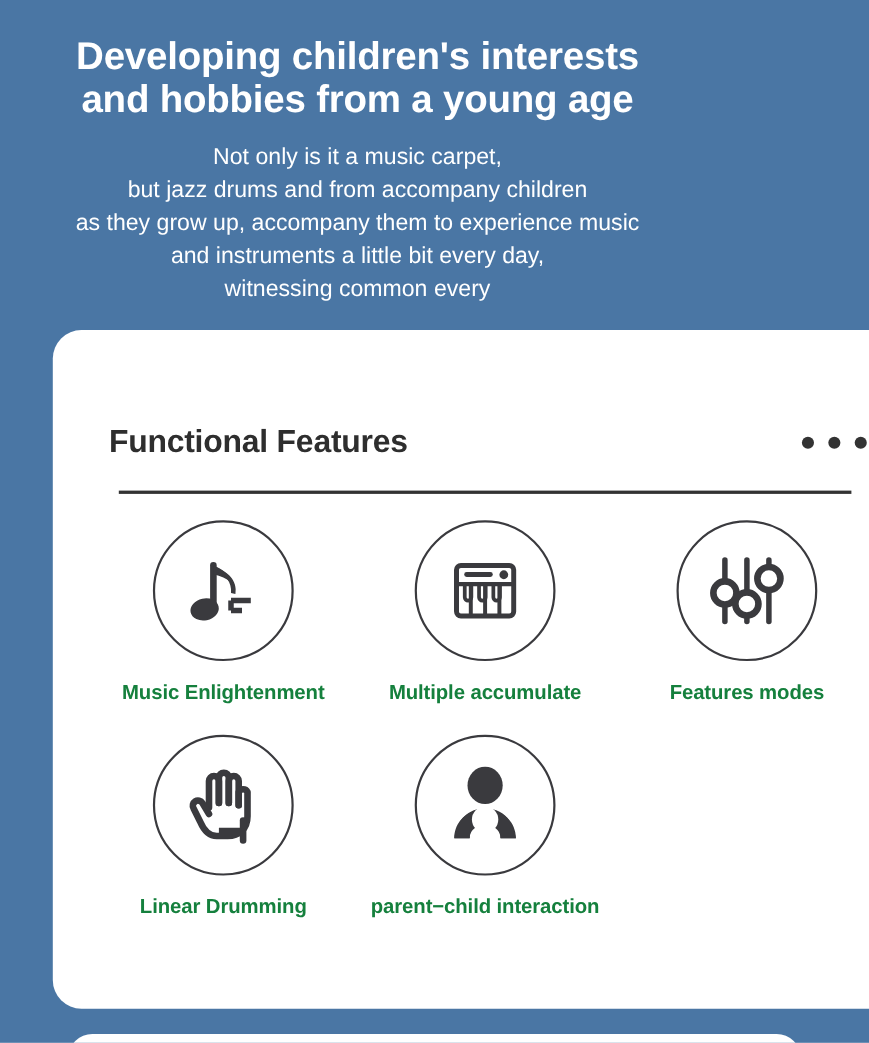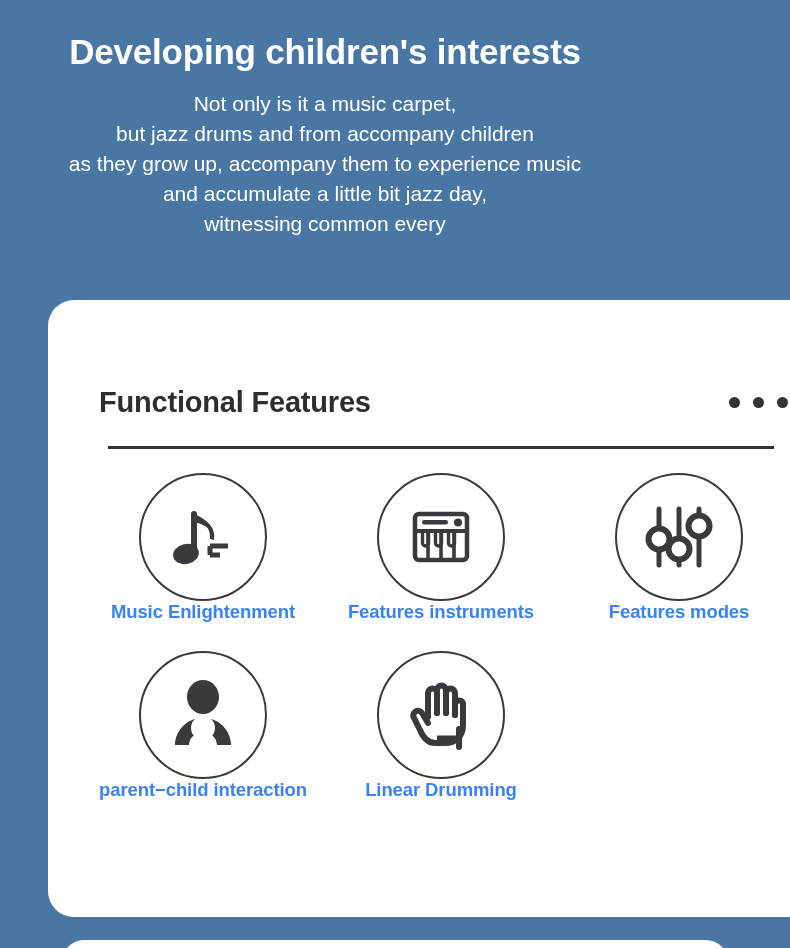--- a/index.html
+++ b/index.html
@@ -115,23 +115,24 @@
     border-radius: 50%;
     display: flex;
     align-items: center;
     justify-content: center;
     background: #ffffff;
   }
 
   .feature-circle svg { display: block; }
 
   .feature-label {
+    margin-top: 17px;
     font-size: 18.5px;
     font-weight: bold;
-    color: #3b82f6;
+    color: #15803d;
     text-align: center;
     white-space: nowrap;
     letter-spacing: -0.1px;
   }
 
   .grid-row-2 { padding-top: 28px; }
 
   
   .card-next {
     position: absolute;
@@ -142,26 +143,27 @@
     background: #ffffff;
     border-radius: 22px 22px 0 0;
   }
 </style>
 </head>
 <body>
 
 <div class="hero">
   <div class="hero-title">
     <span class="hero-title-line">Developing children's interests</span>
+    <span class="hero-title-line">and hobbies from a young age</span>
   </div>
   <div class="hero-sub">
     <span class="hero-sub-line">Not only is it a music carpet,</span>
     <span class="hero-sub-line">but jazz drums and from accompany children</span>
     <span class="hero-sub-line">as they grow up, accompany them to experience music</span>
-    <span class="hero-sub-line">and accumulate a little bit jazz day,</span>
+    <span class="hero-sub-line">and instruments a little bit every day,</span>
     <span class="hero-sub-line">witnessing common every</span>
   </div>
 </div>
 
 <div class="card">
 
   <div class="card-header">
     <div class="card-title">Functional Features</div>
     <div class="kebab">
       <span></span>
@@ -211,21 +213,21 @@
             <path d="M24 31 L24 60" stroke="#3a3a3e" stroke-width="3.6"></path>
             <path d="M37 31 L37 60" stroke="#3a3a3e" stroke-width="3.6"></path>
             <path d="M50 31 L50 60" stroke="#3a3a3e" stroke-width="3.6"></path>
 
             <path d="M18.5 31 L18.5 43 A2.6 2.6 0 0 0 24.5 43 L24.5 31" fill="none" stroke="#3a3a3e" stroke-width="3.4"></path>
             <path d="M31.5 31 L31.5 43 A2.6 2.6 0 0 0 37.5 43 L37.5 31" fill="none" stroke="#3a3a3e" stroke-width="3.4"></path>
             <path d="M44.5 31 L44.5 43 A2.6 2.6 0 0 0 50.5 43 L50.5 31" fill="none" stroke="#3a3a3e" stroke-width="3.4"></path>
           </svg>
         </span>
       </div>
-      <div class="feature-label">Features instruments</div>
+      <div class="feature-label">Multiple accumulate</div>
     </div>
 
     <div class="feature">
       <div class="feature-circle">
         <span>
           <svg width="76" height="76" viewBox="0 0 76 76">
 
             <path d="M18 10 L18 66" stroke="#3a3a3e" stroke-width="5" stroke-linecap="round"></path>
             <circle cx="18" cy="40" r="10.5" fill="#ffffff" stroke="#3a3a3e" stroke-width="6"></circle>
 
@@ -236,61 +238,61 @@
             <circle cx="58" cy="27" r="10.5" fill="#ffffff" stroke="#3a3a3e" stroke-width="6"></circle>
           </svg>
         </span>
       </div>
       <div class="feature-label">Features modes</div>
     </div>
 
   </div>
 
   <div class="grid grid-row-2">
+
+    <div class="feature">
+      <div class="feature-circle">
+        <span>
+          <svg width="72" height="76" viewBox="0 0 72 76">
+            <g fill="none" stroke="#3a3a3e" stroke-width="6" stroke-linecap="round" stroke-linejoin="round">
+
+              <path d="M23 40 L23 16 A4.5 4.5 0 0 1 32 16 L32 36"></path>
+
+              <path d="M32 36 L32 13 A4.5 4.5 0 0 1 41 13 L41 36"></path>
+
+              <path d="M41 36 L41 16 A4.5 4.5 0 0 1 50 16 L50 38"></path>
+
+              <path d="M50 38 L50 26 A4.5 4.5 0 0 1 58 26 L58 48 C58 60, 50 66, 40 66 L30 66 C22 66, 18 60, 15 53 L9 41 A4.6 4.6 0 0 1 17 36 L23 46"></path>
+            </g>
+
+            <path d="M32 62 L56 62" stroke="#3a3a3e" stroke-width="7" stroke-linecap="butt"></path>
+            <path d="M54 52 L54 70" stroke="#3a3a3e" stroke-width="6" stroke-linecap="round"></path>
+          </svg>
+        </span>
+      </div>
+      <div class="feature-label">Linear Drumming</div>
+    </div>
 
     <div class="feature">
       <div class="feature-circle">
         <span>
           <svg width="80" height="80" viewBox="0 0 80 80">
 
             <ellipse cx="40" cy="22" rx="16" ry="17" fill="#3a3a3e"></ellipse>
 
             <path d="M40 43 C55 43, 65 52, 68 70 L54 70 C54 62, 50 56, 40 56 C30 56, 26 62, 26 70 L12 70 C15 52, 25 43, 40 43 Z" fill="#3a3a3e"></path>
             <path d="M12 70 C12 58, 20 48, 30 46 L36 58 C30 60, 26 64, 26 70 Z" fill="#3a3a3e"></path>
             <path d="M68 70 C68 58, 60 48, 50 46 L44 58 C50 60, 54 64, 54 70 Z" fill="#3a3a3e"></path>
 
             <circle cx="40" cy="53" r="12" fill="#ffffff"></circle>
             <circle cx="40" cy="53" r="10.5" fill="#ffffff" stroke="#3a3a3e" stroke-width="0"></circle>
           </svg>
         </span>
       </div>
       <div class="feature-label">parent−child interaction</div>
     </div>
 
-    <div class="feature">
-      <div class="feature-circle">
-        <span>
-          <svg width="72" height="76" viewBox="0 0 72 76">
-            <g fill="none" stroke="#3a3a3e" stroke-width="6" stroke-linecap="round" stroke-linejoin="round">
-
-              <path d="M23 40 L23 16 A4.5 4.5 0 0 1 32 16 L32 36"></path>
-
-              <path d="M32 36 L32 13 A4.5 4.5 0 0 1 41 13 L41 36"></path>
-
-              <path d="M41 36 L41 16 A4.5 4.5 0 0 1 50 16 L50 38"></path>
-
-              <path d="M50 38 L50 26 A4.5 4.5 0 0 1 58 26 L58 48 C58 60, 50 66, 40 66 L30 66 C22 66, 18 60, 15 53 L9 41 A4.6 4.6 0 0 1 17 36 L23 46"></path>
-            </g>
-
-            <path d="M32 62 L56 62" stroke="#3a3a3e" stroke-width="7" stroke-linecap="butt"></path>
-            <path d="M54 52 L54 70" stroke="#3a3a3e" stroke-width="6" stroke-linecap="round"></path>
-          </svg>
-        </span>
-      </div>
-      <div class="feature-label">Linear Drumming</div>
-    </div>
-
 
   </div>
 
 </div>
 
 <div class="card-next"></div>
 
 </body></html>

